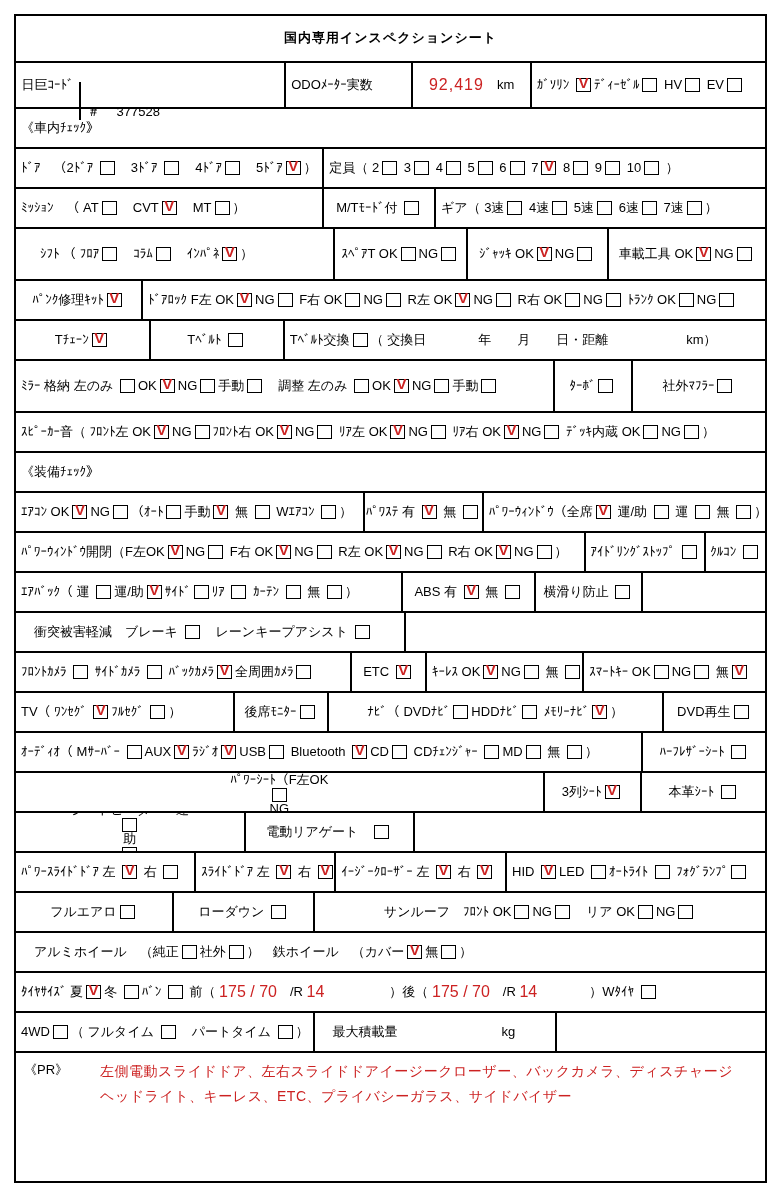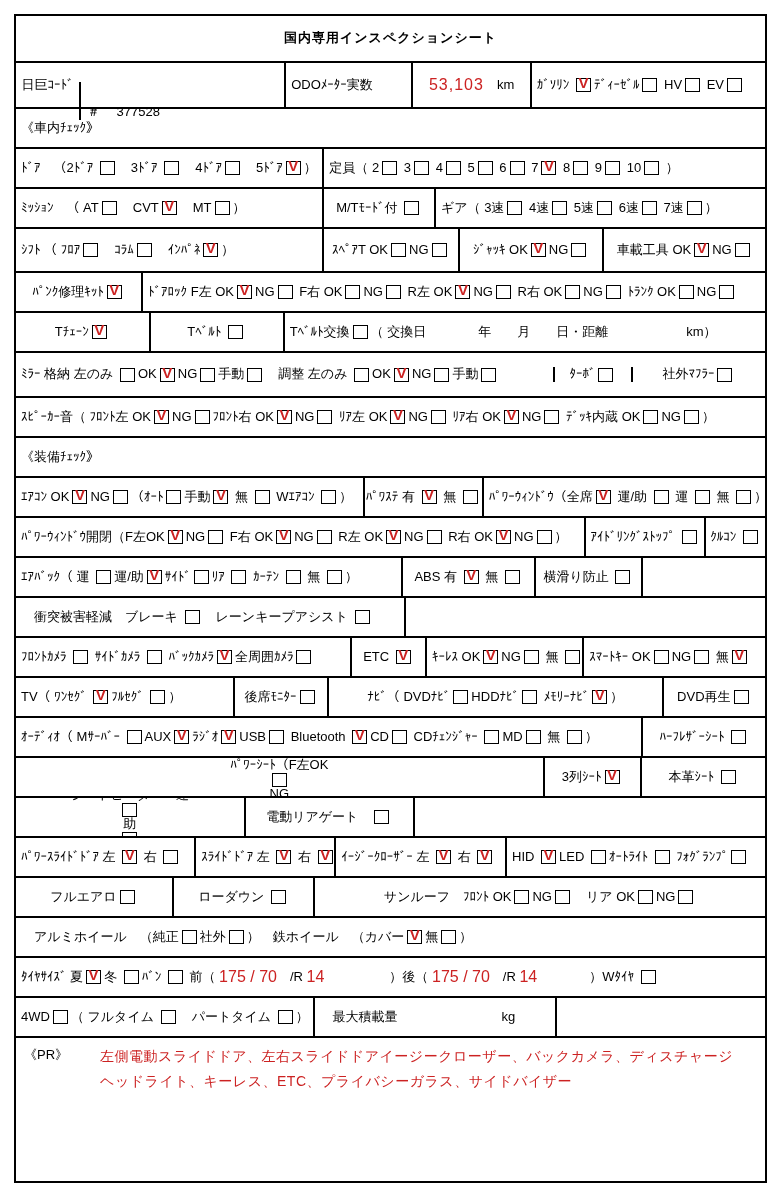--- a/index.html
+++ b/index.html
@@ -56,21 +56,21 @@
     </div>
     <div class="row" style="height: 46px;">
       <div class="cell center" style="width: 8.4%;">
         <span class="txt">日巨ｺｰﾄﾞ</span>
       </div>
       <div class="cell lines" style="width: 27.4%;"><span class="txt">＃　 377528</span><br><span class="txt">車種 SIENTA</span></div>
       <div class="cell" style="width: 17%;">
         <span class="txt">ODOﾒｰﾀｰ実数</span>
       </div>
       <div class="cell odo center" style="width: 15.8%;">
-        <span class="red">53,103</span>
+        <span class="red">92,419</span>
         <span class="txt">　km</span>
       </div>
       <div class="cell" style="width: 31.4%;">
         <span class="txt">ｶﾞｿﾘﾝ </span>
         <span class="cb">
           <span class="vmark">V</span>
         </span>
         <span class="txt">ﾃﾞｨｰｾﾞﾙ</span>
         <span class="cb"></span>
         <span class="txt"> HV</span>
@@ -145,21 +145,21 @@
         <span class="cb"></span>
         <span class="txt"> 5速</span>
         <span class="cb"></span>
         <span class="txt"> 6速</span>
         <span class="cb"></span>
         <span class="txt"> 7速</span>
         <span class="cb"></span>
         <span class="txt">）</span>
       </div>
     </div>
-    <div class="row" style="height: 44px;">
+    <div class="row" style="height: 52px; padding-left: 19px;">
       <div class="cell" style="width: 40.8%;">
         <span class="txt">ｼﾌﾄ （ ﾌﾛｱ</span>
         <span class="cb"></span>
         <span class="txt">　ｺﾗﾑ</span>
         <span class="cb"></span>
         <span class="txt">　ｲﾝﾊﾟﾈ</span>
         <span class="cb">
           <span class="vmark">V</span>
         </span>
         <span class="txt">）</span>
@@ -231,21 +231,21 @@
       <div class="cell center" style="width: 17.9%;">
         <span class="txt">Tﾍﾞﾙﾄ </span>
         <span class="cb"></span>
       </div>
       <div class="cell" style="width: 64.4%;">
         <span class="txt">Tﾍﾞﾙﾄ交換</span>
         <span class="cb"></span>
         <span class="txt">（ 交換日　　　　年　　月　　日・距離　　　　　　km）</span>
       </div>
     </div>
-    <div class="row" style="height: 45px; align-items: center;">
+    <div class="row" style="height: 52px;">
       <div class="cell" style="width: 71.7%;">
         <span class="txt">ﾐﾗｰ 格納 左のみ </span>
         <span class="cb"></span>
         <span class="txt">OK</span>
         <span class="cb">
           <span class="vmark">V</span>
         </span>
         <span class="txt">NG</span>
         <span class="cb"></span>
         <span class="txt">手動</span>

